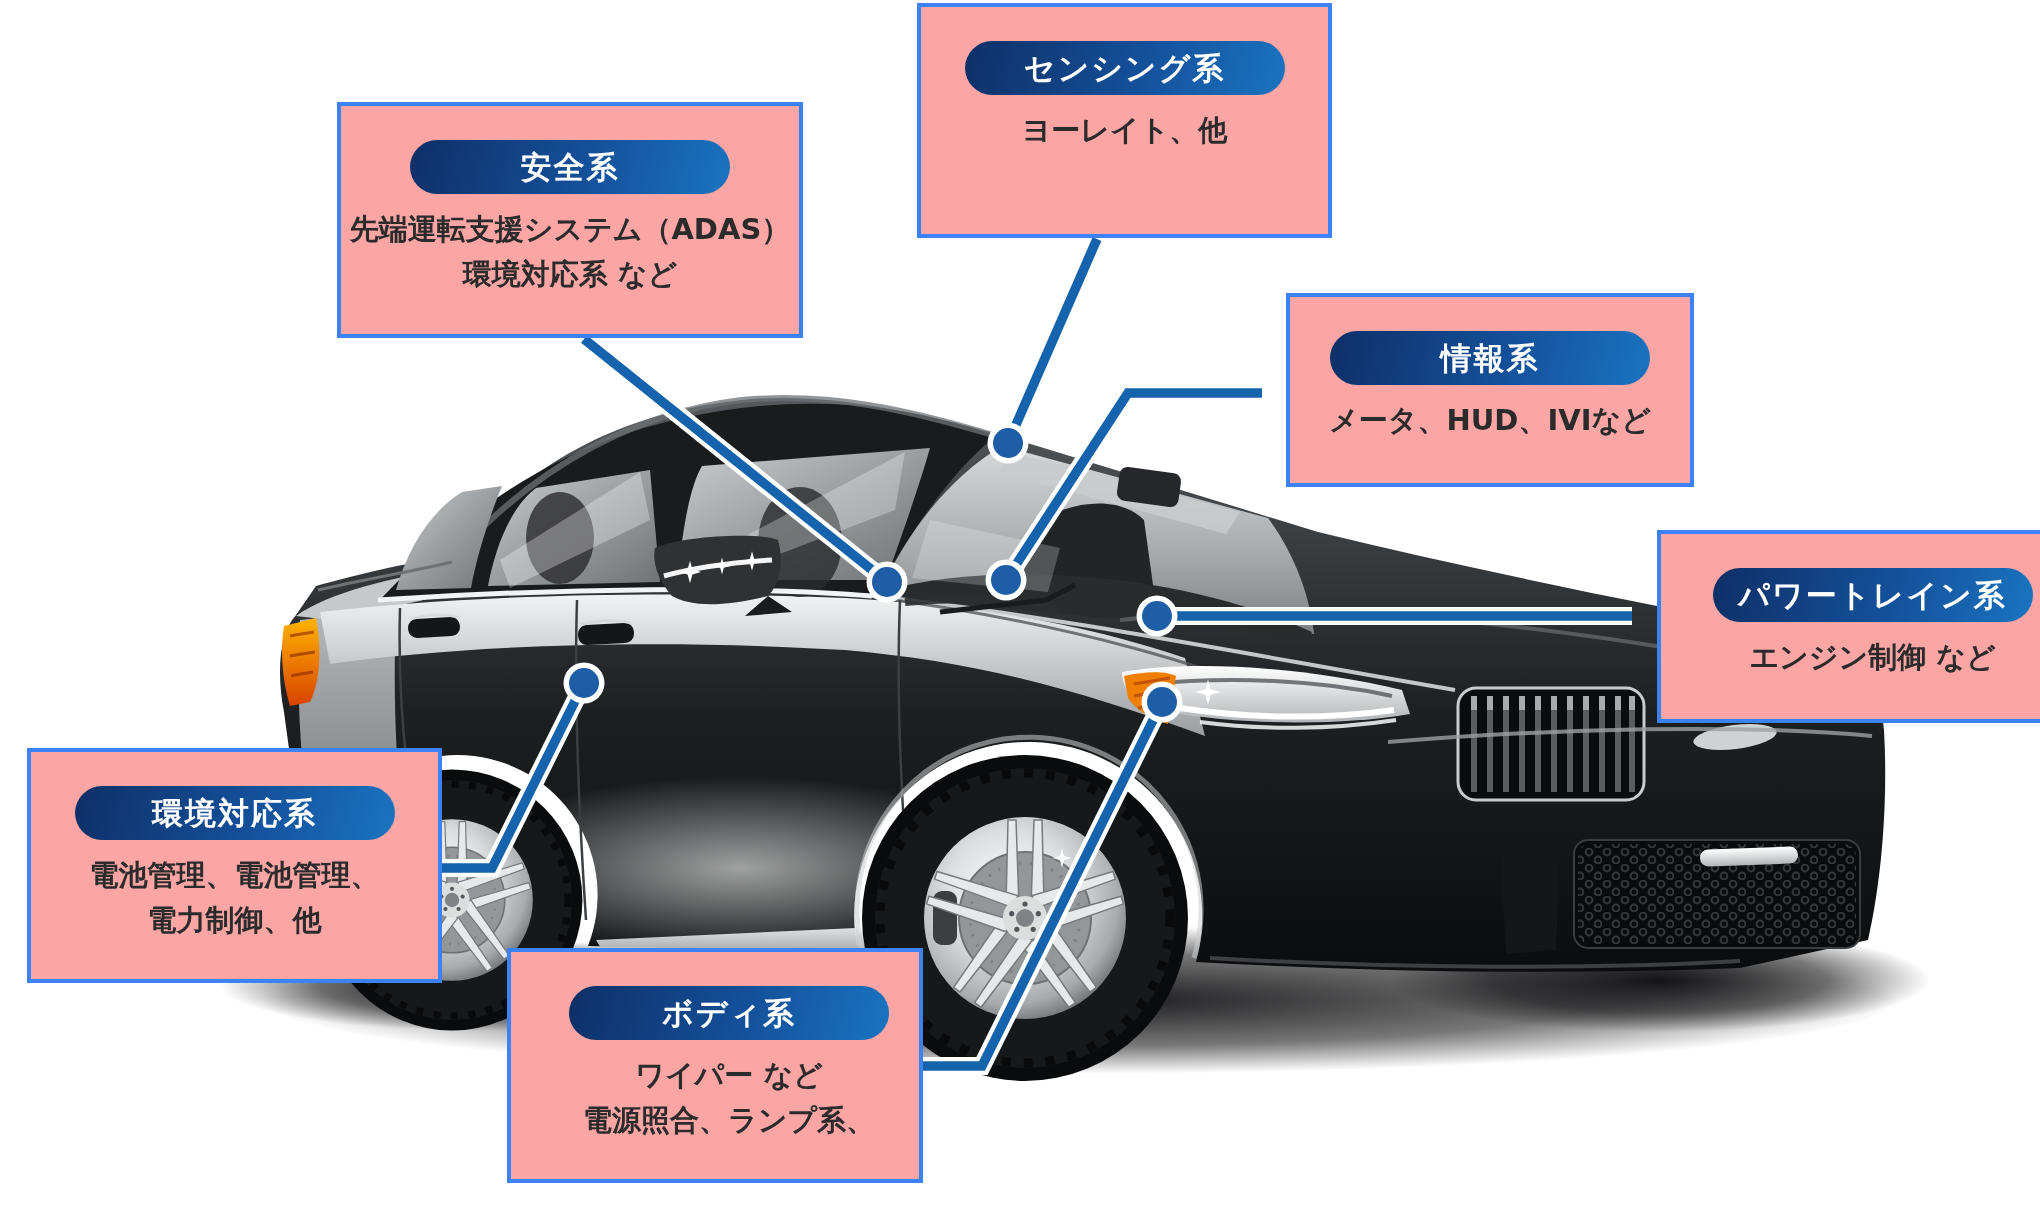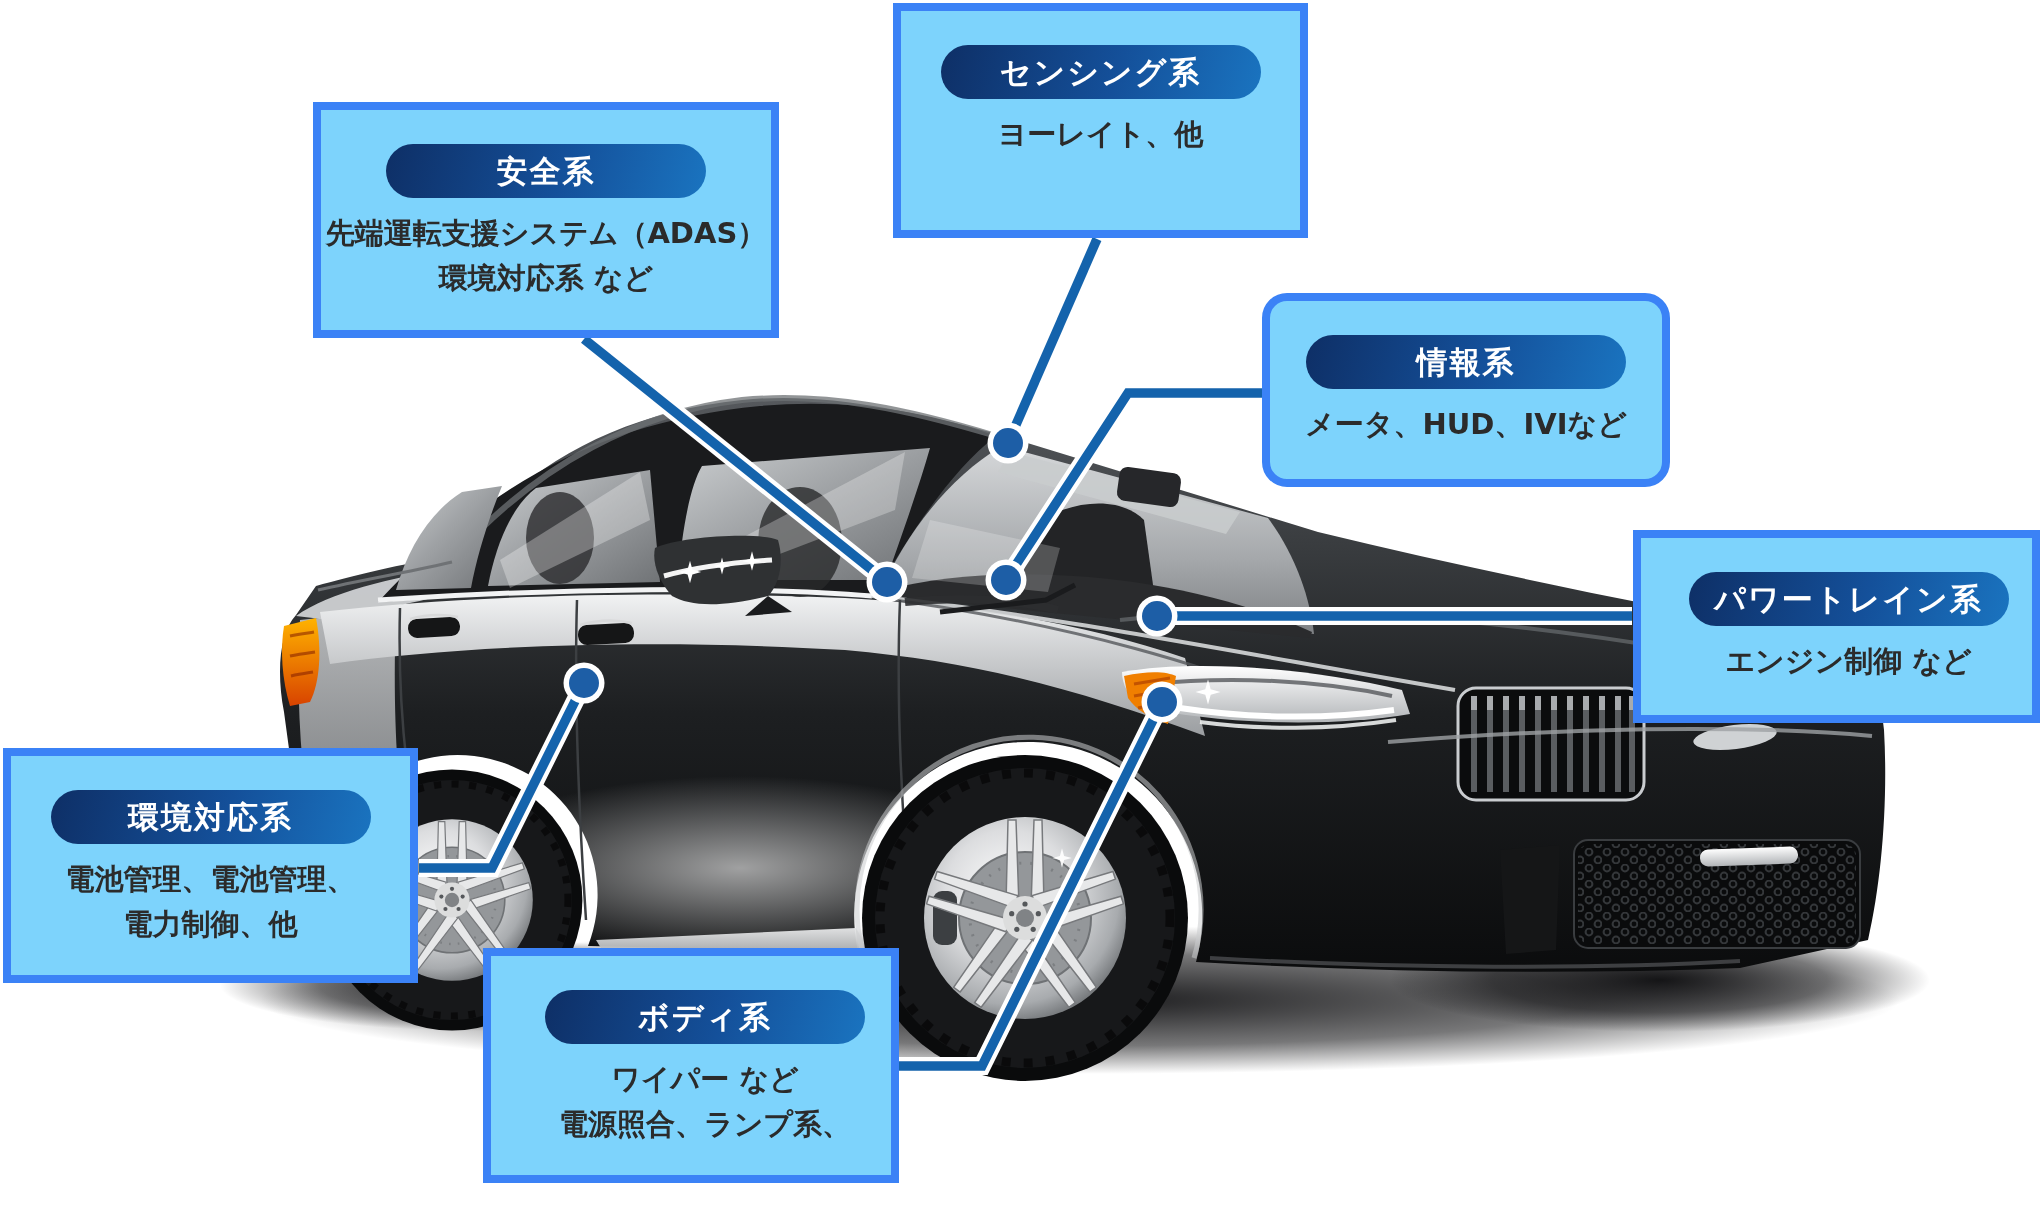--- a/index.html
+++ b/index.html
@@ -9,45 +9,46 @@
     overflow:hidden;
     background:#ffffff;
     font-family:"DejaVu Sans","Liberation Sans",sans-serif;
   }
   #car-svg,#connector-svg{
     position:absolute;left:0;top:0;width:2040px;height:1220px;
   }
   #connector-svg{z-index:5;}
   .callout{
     position:absolute;
-    background:#7dd3fc;
-    border:8px solid #3b82f6;
+    background:#fca5a5;
+    border:4px solid #3b82f6;
     box-sizing:border-box;
     text-align:center;
     z-index:10;
+    margin-left:24px;
   }
   .pill{
     margin:34px auto 0 auto;
     width:320px;height:54px;
     border-radius:28px;
     background:linear-gradient(105deg,#0e2f66 0%,#14509a 55%,#1a74c0 100%);
     color:#ffffff;
     font-size:31px;font-weight:bold;
     line-height:54px;letter-spacing:2px;
   }
   .callout-text{
     margin-top:13px;
     font-size:29px;font-weight:bold;
     color:#2b2b2b;
     line-height:45px;
     letter-spacing:0px;
   }
   #box-sensing   {left:893px; top:3px;   width:415px;height:235px;}
   #box-safety    {left:313px; top:102px; width:466px;height:236px;}
-  #box-info      {left:1262px;top:293px; width:408px;height:194px;border-radius:25px;}
+  #box-info      {left:1262px;top:293px; width:408px;height:194px;}
   #box-powertrain{left:1633px;top:530px; width:407px;height:193px;padding-left:24px;}
   #box-environment{left:3px;  top:748px; width:415px;height:235px;text-align:center;}
   #box-body      {left:483px; top:948px; width:416px;height:235px;padding-left:28px;}
 </style>
 </head>
 <body>
 
 <div id="stage">
 
   <svg id="car-svg" viewBox="0 0 2040 1220" aria-hidden="true">

